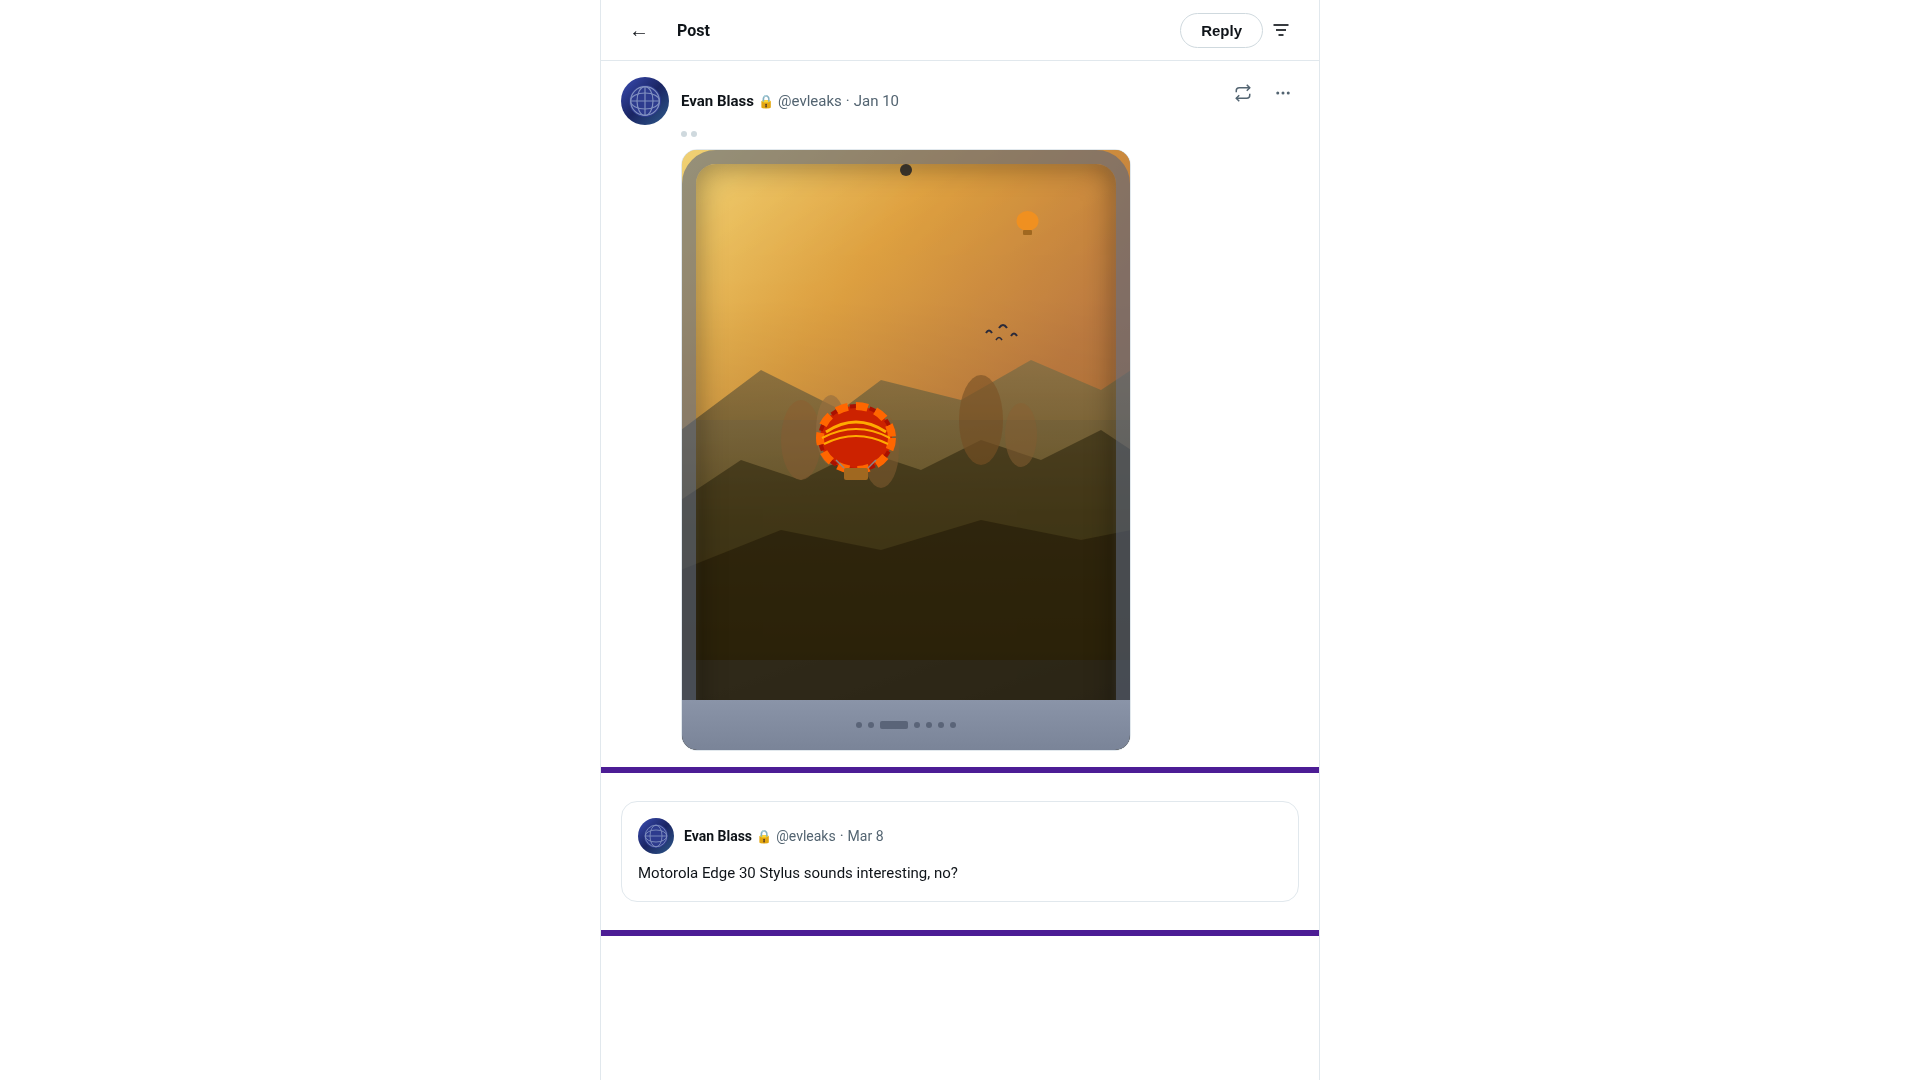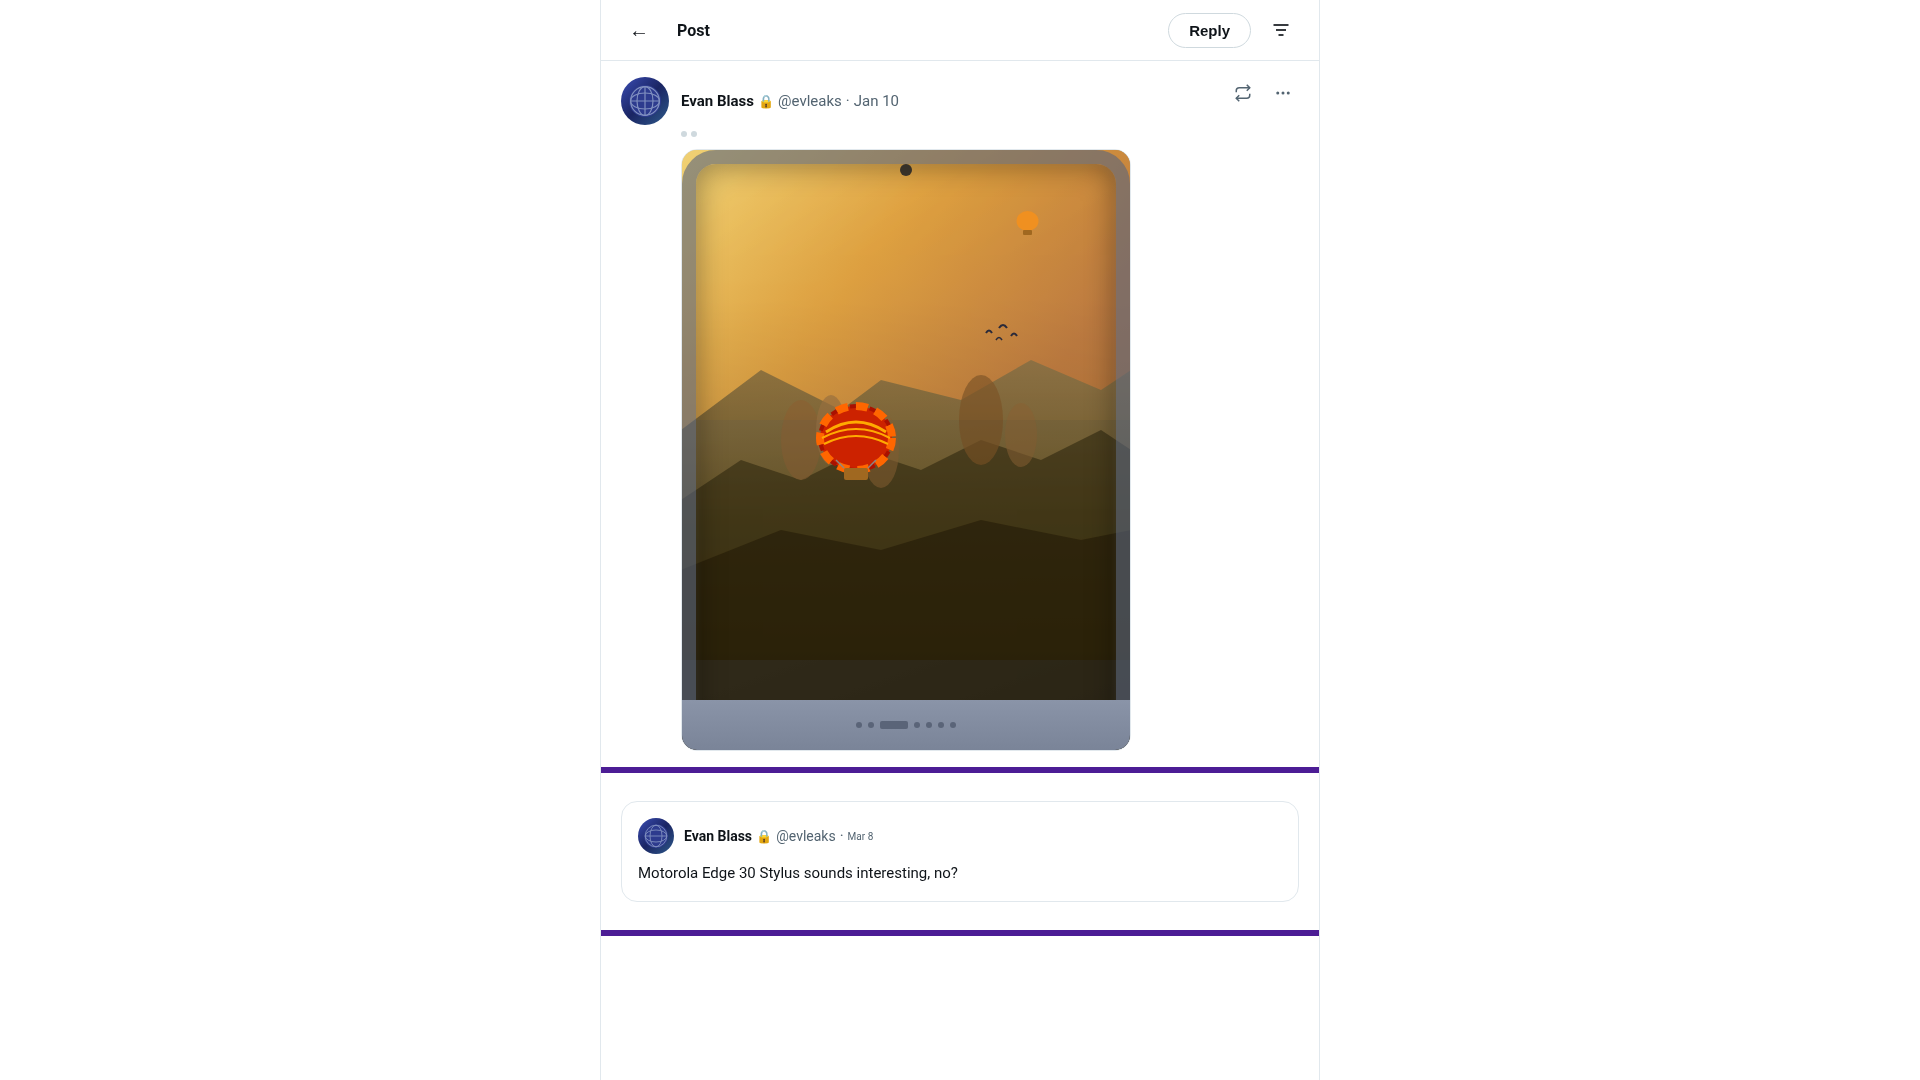--- a/index.html
+++ b/index.html
@@ -62,21 +62,20 @@
       color: #0f1419;
     }
     .header-title {
       font-size: 16px;
       font-weight: 700;
       color: #0f1419;
     }
     .header-right {
       display: flex;
       align-items: center;
-      gap: 12px;
     }
     .reply-button {
       padding: 8px 20px;
       border-radius: 20px;
       border: 1.5px solid #cfd9de;
       background: #ffffff;
       font-size: 15px;
       font-weight: 700;
       color: #0f1419;
       cursor: pointer;
@@ -295,21 +294,21 @@
     .quoted-name {
       font-size: 14px;
       font-weight: 700;
       color: #0f1419;
     }
     .quoted-handle {
       font-size: 14px;
       color: #536471;
     }
     .quoted-date {
-      font-size: 10px;
+      font-size: 14px;
       color: #536471;
     }
     .quoted-text {
       font-size: 15px;
       color: #0f1419;
       line-height: 1.5;
     }
   </style>
 </head>
 <body>

